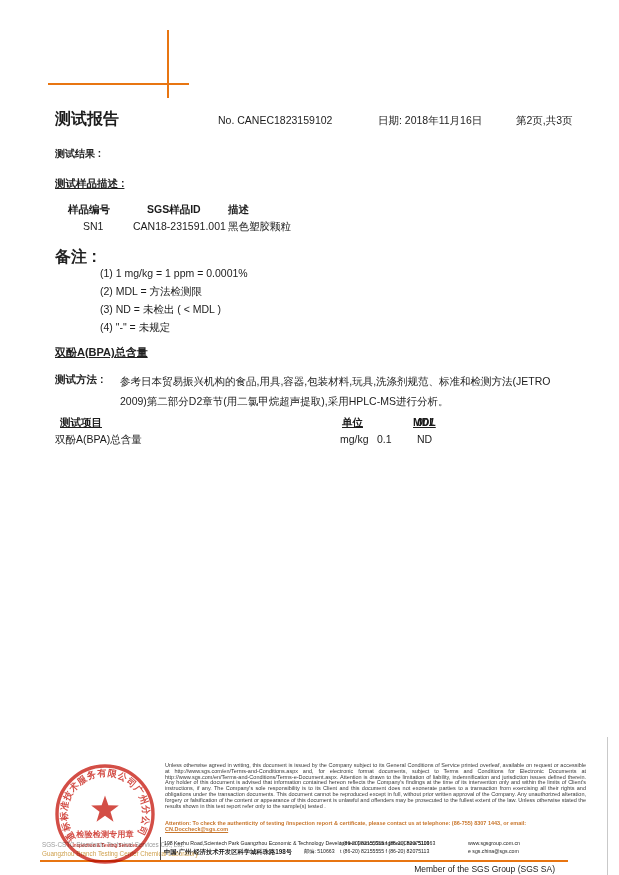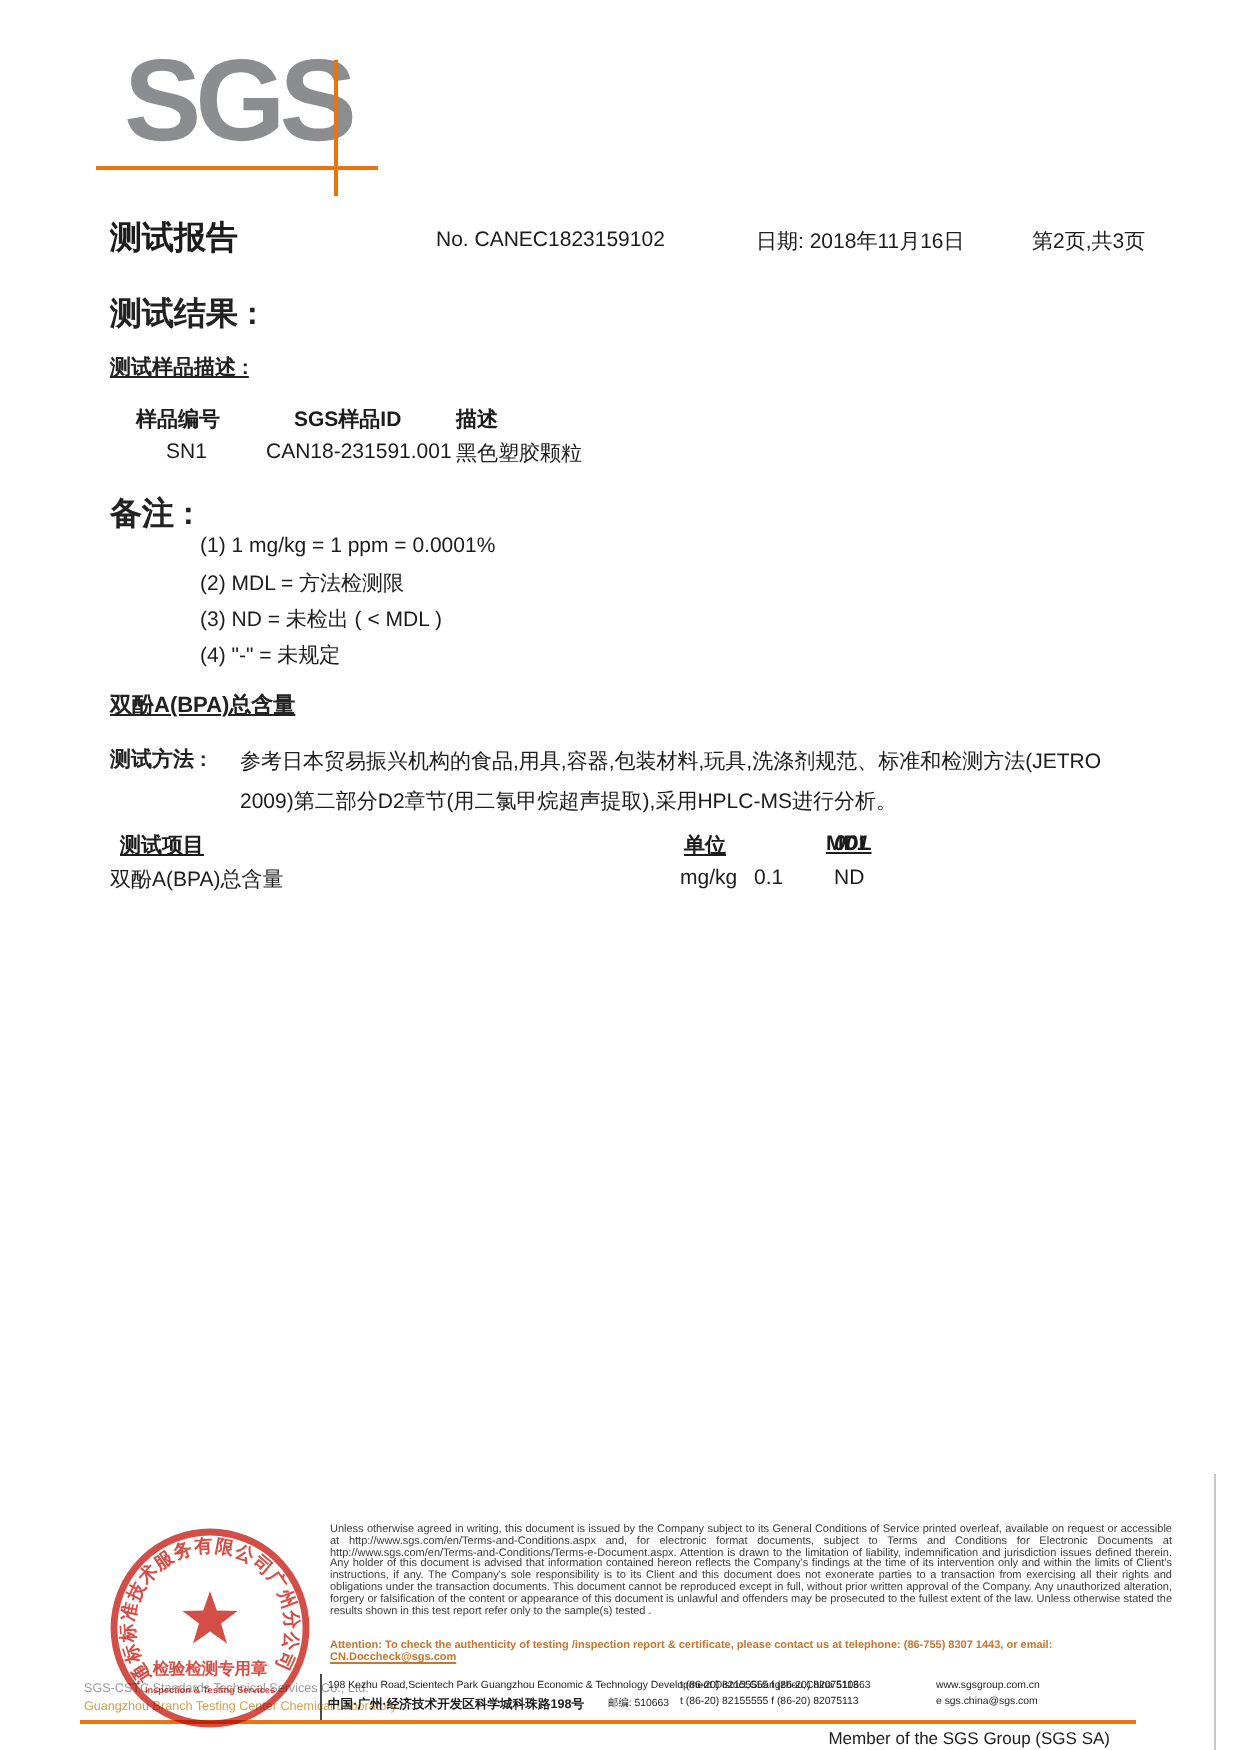--- a/index.html
+++ b/index.html
@@ -23,21 +23,21 @@
   }
   .logo-hline { left: 48px; top: 83px; width: 141px; height: 2px; background: #e87511; }
   .logo-vline { left: 167px; top: 30px; width: 2px; height: 68px; background: #e87511; }
 
   
   .doc-title { left: 55px; top: 109px; font-size: 16px; font-weight: bold; color: #1c1c1c; font-family: Liberation Serif, serif; }
   .report-no { left: 218px; top: 114px; font-size: 10.5px; color: #1c1c1c; }
   .report-date { left: 378px; top: 114px; font-size: 10.5px; color: #1c1c1c; }
   .page-info { left: 516px; top: 114px; font-size: 10.5px; color: #1c1c1c; }
 
-  .results-label { left: 55px; top: 147px; font-size: 16px; font-weight: bold; }
+  .results-label { left: 55px; top: 147px; font-size: 10px; font-weight: bold; }
   .sample-heading { left: 55px; top: 177px; font-size: 10.5px; font-weight: bold; text-decoration: underline; }
 
   .txt { font-size: 10.5px; color: #1c1c1c; }
   .bold { font-weight: bold; }
   .underline { text-decoration: underline; }
   .italic { font-style: italic; }
 
   
   .s-c1h { left: 68px;  top: 203px; }
   .s-c2h { left: 147px; top: 203px; }
@@ -99,21 +99,20 @@
   .stamp {
     left: 53px; top: 762px; width: 104px; height: 104px;
     opacity: 0.9; mix-blend-mode: multiply;
   }
 </style>
 </head>
 <body>
 
 <div class="page">
 
-  <div class="abs logo-text">SGS</div>
   <div class="abs logo-hline"></div>
   <div class="abs logo-vline"></div>
 
   <div class="abs doc-title">测试报告</div>
   <div class="abs report-no">No. CANEC1823159102</div>
   <div class="abs report-date">日期: 2018年11月16日</div>
   <div class="abs page-info">第2页,共3页</div>
 
   <div class="abs results-label">测试结果 :</div>
 

